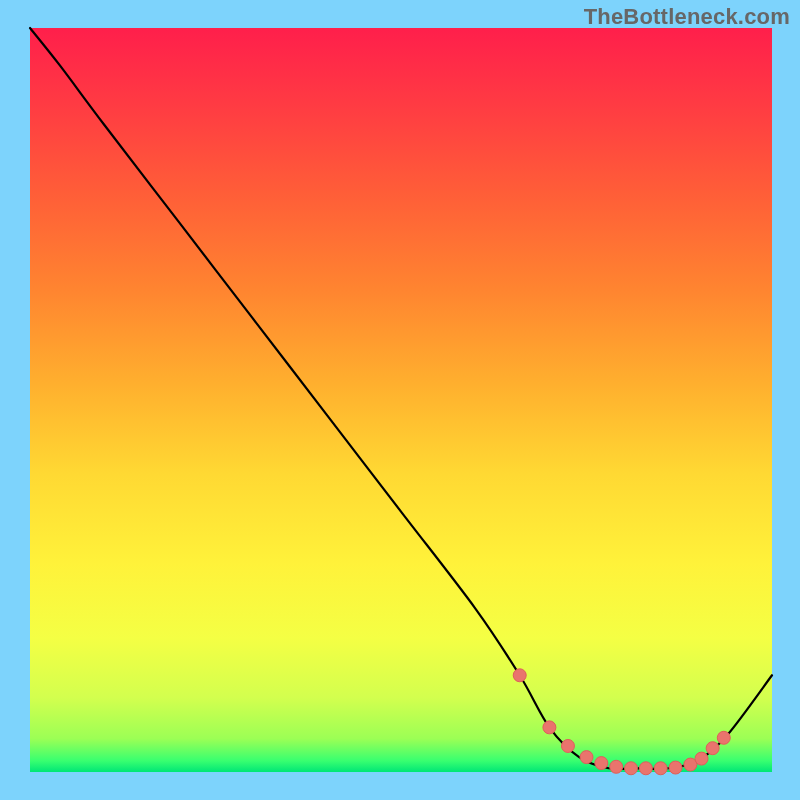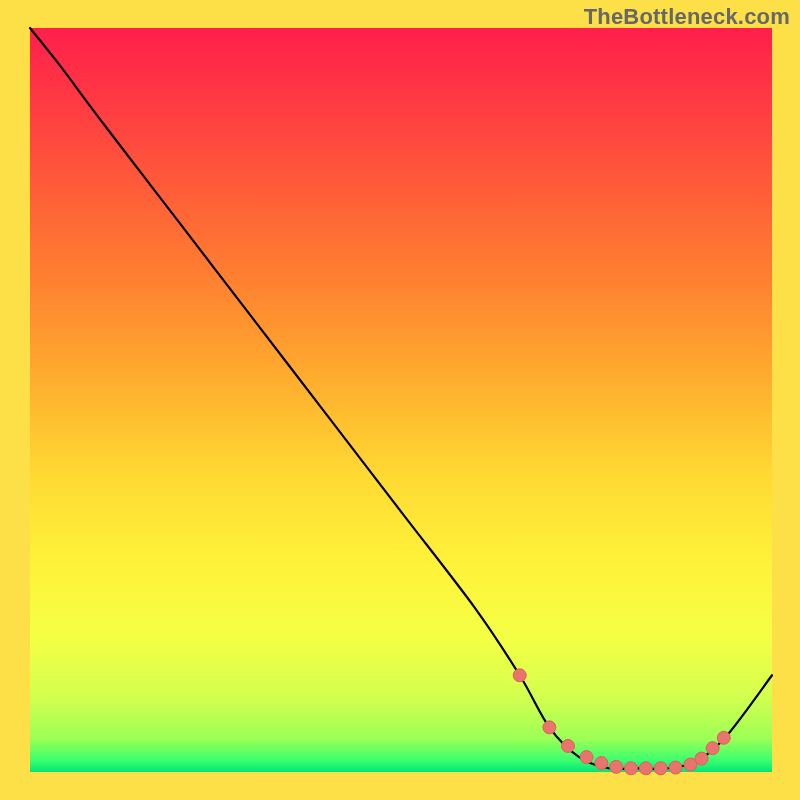--- a/index.html
+++ b/index.html
@@ -8,21 +8,21 @@
     width: 800px;
     height: 800px;
     background: #000;
     overflow: hidden;
     font-family: Arial, Helvetica, sans-serif;
   }
   .stage {
     position: relative;
     width: 800px;
     height: 800px;
-    background: #fde047;
+    background: #7dd3fc;
   }
   .watermark {
     position: absolute;
     top: 4px;
     right: 10px;
     color: #676767;
     font-size: 22px;
     font-weight: 600;
     letter-spacing: 0.2px;
     z-index: 5;

